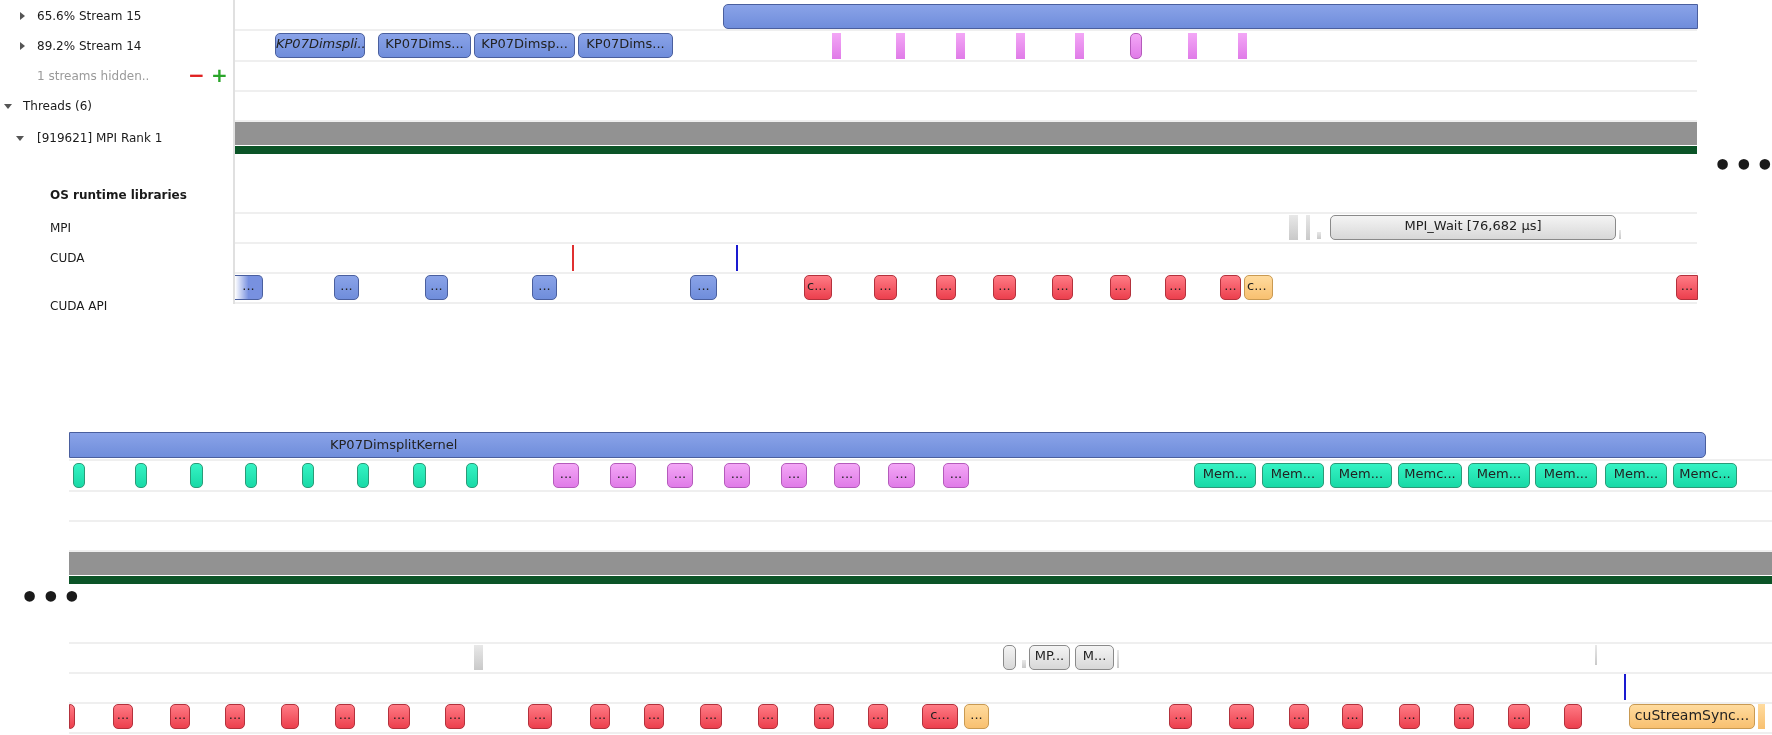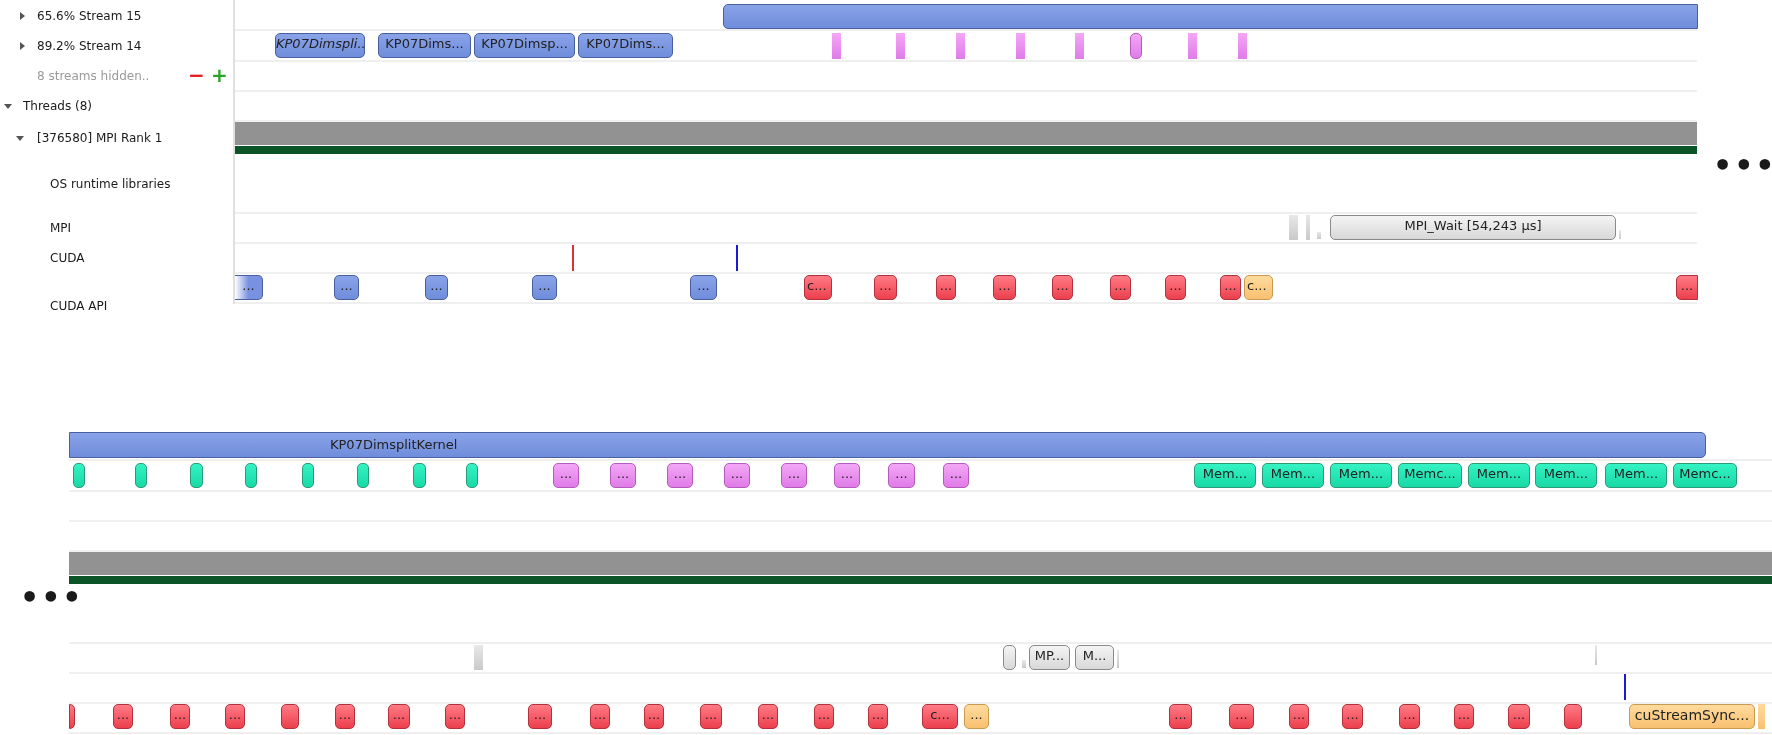--- a/index.html
+++ b/index.html
@@ -28,31 +28,31 @@
 <body>
 
 <div>
 
   <div class="tri-r" style="left:20px;top:12px;"></div>
   <div class="lbl" style="left:37px;top:6px;">65.6% Stream 15</div>
 
   <div class="tri-r" style="left:20px;top:42px;"></div>
   <div class="lbl" style="left:37px;top:36px;">89.2% Stream 14</div>
 
-  <div class="lbl" style="left:37px;top:66px;color:#9a9a9a;">8 streams hidden..</div>
+  <div class="lbl" style="left:37px;top:66px;color:#9a9a9a;">1 streams hidden..</div>
   <div class="lbl" style="left:188px;top:65px;color:#e02020;font-weight:bold;font-size:20px;">−</div>
   <div class="lbl" style="left:211px;top:65px;color:#2aa52a;font-weight:bold;font-size:20px;">+</div>
 
   <div class="tri-d" style="left:4px;top:104px;"></div>
-  <div class="lbl" style="left:23px;top:96px;">Threads (8)</div>
+  <div class="lbl" style="left:23px;top:96px;">Threads (6)</div>
 
   <div class="tri-d" style="left:16px;top:136px;"></div>
-  <div class="lbl" style="left:37px;top:128px;">[376580] MPI Rank 1</div>
+  <div class="lbl" style="left:37px;top:128px;">[919621] MPI Rank 1</div>
 
-  <div class="lbl" style="left:50px;top:174px;">OS runtime libraries</div>
+  <div class="lbl" style="left:50px;top:185px;font-weight:bold;">OS runtime libraries</div>
   <div class="lbl" style="left:50px;top:218px;">MPI</div>
   <div class="lbl" style="left:50px;top:248px;">CUDA</div>
   <div class="lbl" style="left:50px;top:296px;">CUDA API</div>
 
   <div class="vsep"></div>
 
   <div class="hline" style="left:235px;top:29px;width:1462px;"></div>
   <div class="hline" style="left:235px;top:60px;width:1462px;"></div>
   <div class="hline" style="left:235px;top:90px;width:1462px;"></div>
   <div class="hline" style="left:235px;top:120px;width:1462px;"></div>
@@ -76,21 +76,21 @@
   <div class="box pink" style="left:1130px;top:33px;width:12px;height:26px;"></div>
   <div class="abs pinkbar" style="left:1188px;top:33px;width:9px;height:26px;"></div>
   <div class="abs pinkbar" style="left:1238px;top:33px;width:9px;height:26px;"></div>
 
   <div class="graybar" style="left:235px;top:122px;width:1462px;height:23px;"></div>
   <div class="greenbar" style="left:235px;top:146px;width:1462px;height:8px;"></div>
 
   <div class="sliver" style="left:1289px;top:215px;width:9px;height:25px;"></div>
   <div class="sliver" style="left:1306px;top:215px;width:4px;height:25px;"></div>
   <div class="sliver" style="left:1317px;top:232px;width:4px;height:7px;"></div>
-  <div class="box gray" style="left:1330px;top:215px;width:286px;height:25px;">MPI_Wait [54,243 µs]</div>
+  <div class="box gray" style="left:1330px;top:215px;width:286px;height:25px;">MPI_Wait [76,682 µs]</div>
   <div class="sliver" style="left:1619px;top:230px;width:2px;height:9px;"></div>
 
   <div class="tick" style="left:572px;top:245px;height:26px;background:#e03030;"></div>
   <div class="tick" style="left:736px;top:245px;height:26px;background:#1a1ad0;"></div>
 
   <div class="box kern" style="left:235px;top:275px;width:28px;height:25px;border-radius:0 5px 5px 0;background:linear-gradient(90deg,#fff,#7891e0 50%);border-left:none;">...</div>
   <div class="box kern" style="left:334px;top:275px;width:25px;height:25px;">...</div>
   <div class="box kern" style="left:425px;top:275px;width:23px;height:25px;">...</div>
   <div class="box kern" style="left:532px;top:275px;width:25px;height:25px;">...</div>
   <div class="box kern" style="left:690px;top:275px;width:27px;height:25px;">...</div>

